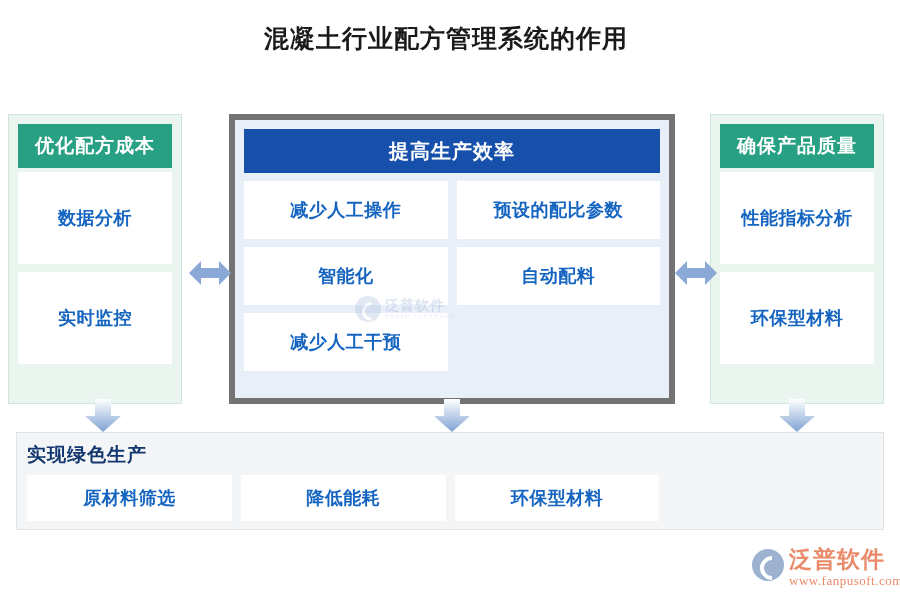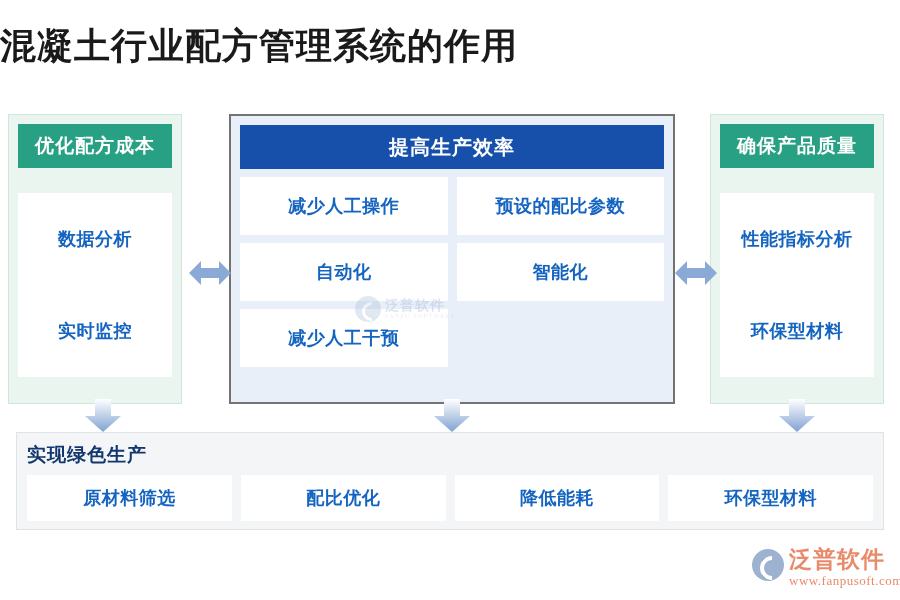--- a/index.html
+++ b/index.html
@@ -14,21 +14,22 @@
     overflow: hidden;
     position: relative;
   }
 
   
   .page-title {
     position: absolute;
     top: 22px;
     left: 0;
     width: 892px;
-    font-size: 36px;
+    text-align: center;
+    font-size: 25px;
     font-weight: bold;
     color: #1a1a1a;
     letter-spacing: 1px;
     font-family: "Liberation Serif", "DejaVu Serif", serif;
   }
 
   
   .panel {
     position: absolute;
     box-sizing: border-box;
@@ -43,21 +44,21 @@
   }
   .panel-left  { left: 8px; }
   .panel-right { left: 710px; }
 
   .panel-center {
     top: 114px;
     left: 229px;
     width: 446px;
     height: 290px;
     background: #e9eff9;
-    border: 2px solid #737373;
+    border: 6px solid #737373;
     padding: 9px;
   }
 
   
   .hdr {
     box-sizing: border-box;
     text-align: center;
     font-weight: bold;
     color: #ffffff;
     font-size: 19px;
@@ -75,23 +76,24 @@
     color: #1565c0;
     font-size: 18px;
     font-weight: bold;
     display: flex;
     align-items: center;
     justify-content: center;
     letter-spacing: 0.5px;
   }
 
   .side-list {
-    margin-top: 25px;
+    margin-top: 4px;
     display: flex;
     flex-direction: column;
+    gap: 8px;
   }
   .side-list .box { height: 92px; }
 
   .center-grid {
     margin-top: 8px;
     display: grid;
     grid-template-columns: 1fr 1fr;
     gap: 8px 9px;
   }
   .center-grid .box { height: 58px; }
@@ -239,22 +241,22 @@
     <div class="box">数据分析</div>
     <div class="box">实时监控</div>
   </div>
 </div>
 
 <div class="panel panel-center">
   <div class="hdr hdr-blue">提高生产效率</div>
   <div class="center-grid">
     <div class="box">减少人工操作</div>
     <div class="box">预设的配比参数</div>
-    <div class="box">自动化</div>
     <div class="box">智能化</div>
+    <div class="box">自动配料</div>
     <div class="box">减少人工干预</div>
   </div>
 </div>
 
 <div class="watermark">
   <div class="wm-mark"></div>
   <div class="wm-text">
     <div class="wm-cn">泛普软件</div>
     <div class="wm-en">FANPU SOFTWARE</div>
   </div>
@@ -310,21 +312,20 @@
       </linearGradient>
     </defs>
     <polygon points="10,0 26,0 26,17 36,17 18,33 0,17 10,17" fill="url(#dg3)"></polygon>
   </svg>
 </div>
 
 <div class="bottom-bar">
   <div class="bottom-title">实现绿色生产</div>
   <div class="bottom-grid">
     <div class="box">原材料筛选</div>
-    <div class="box">配比优化</div>
     <div class="box">降低能耗</div>
     <div class="box">环保型材料</div>
   </div>
 </div>
 
 <div class="footer-logo">
   <div class="logo-mark"></div>
   <div class="logo-text-wrap">
     <div class="logo-cn">泛普软件</div>
     <div class="logo-url">www.fanpusoft.com</div>

